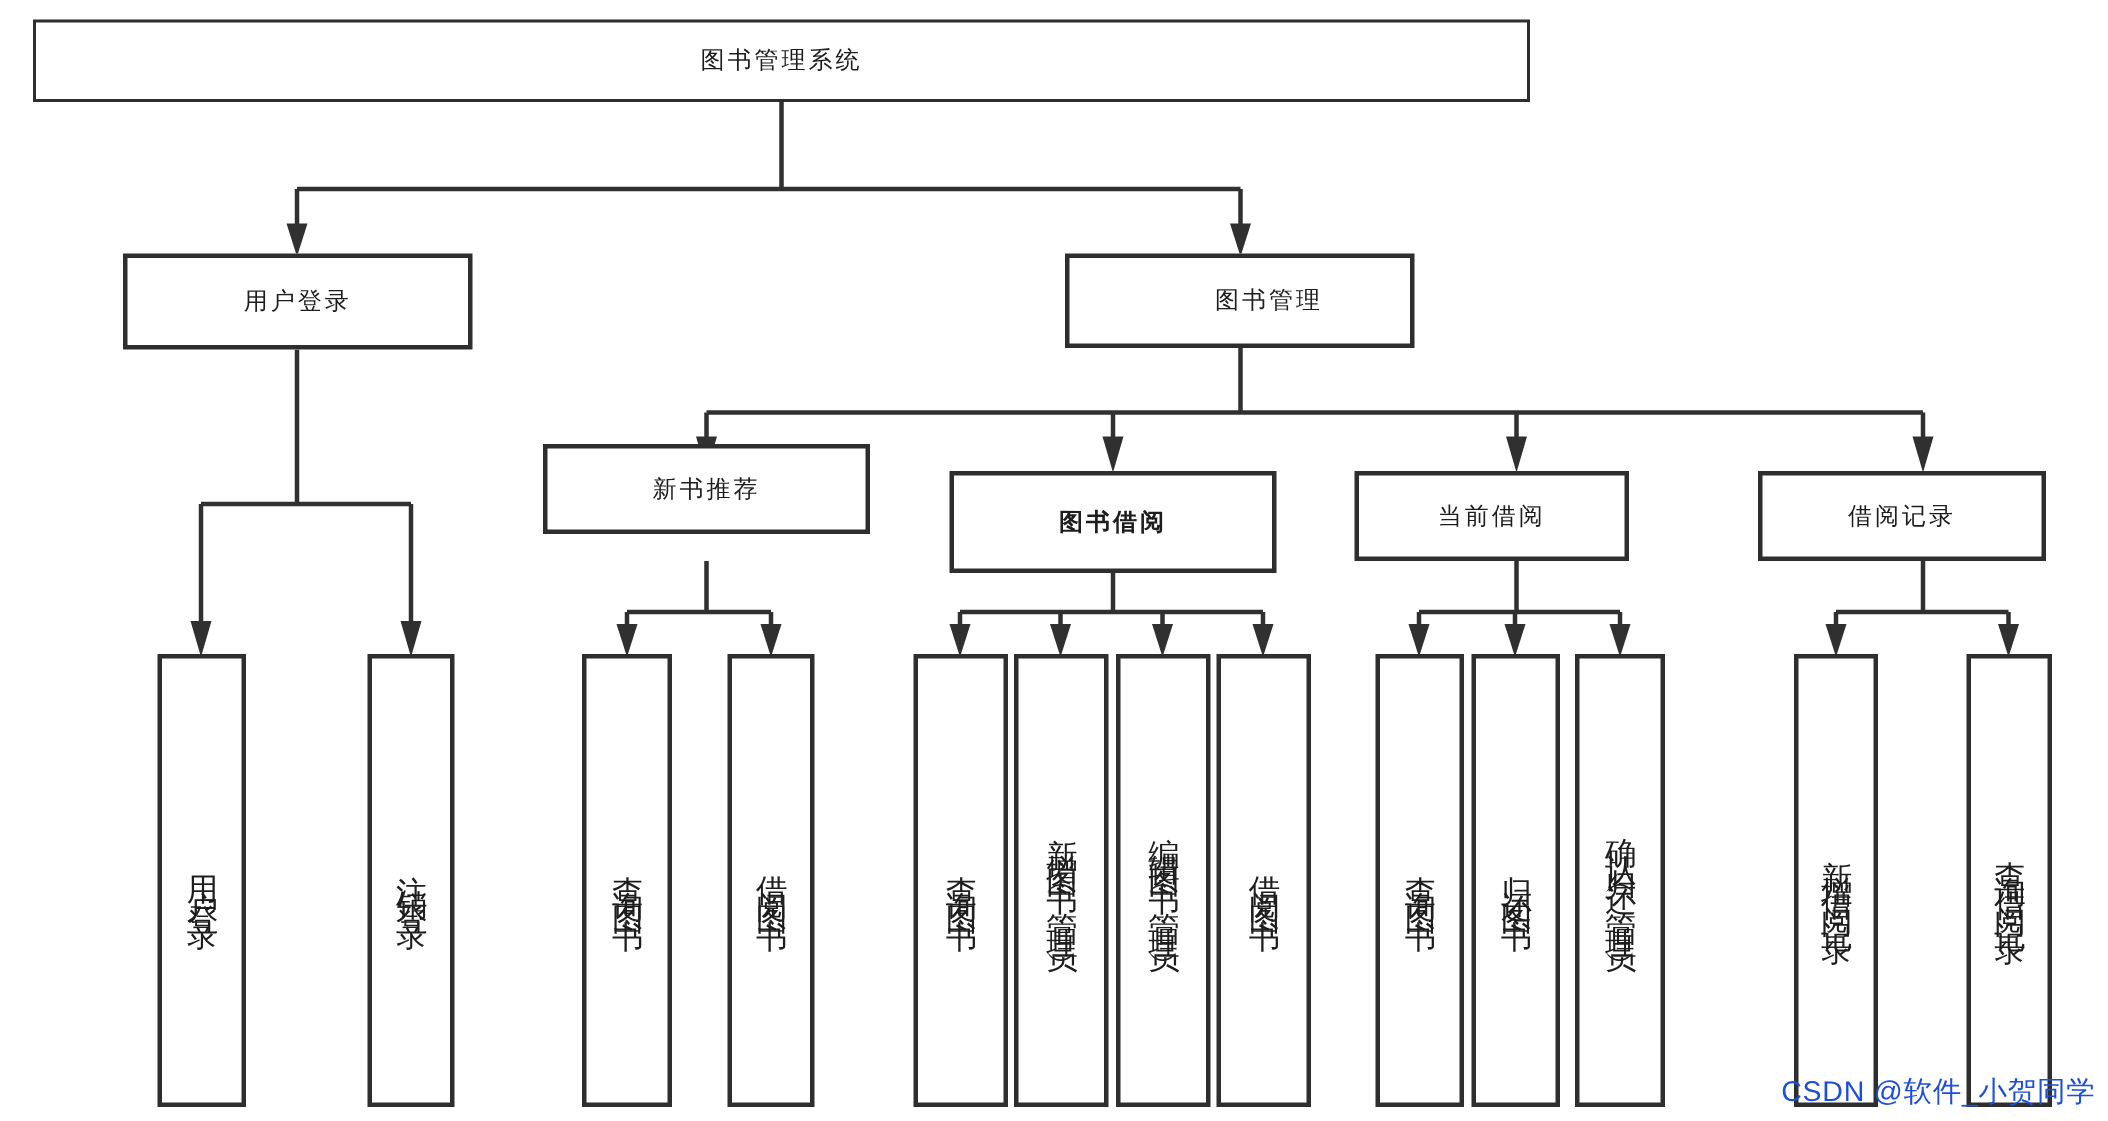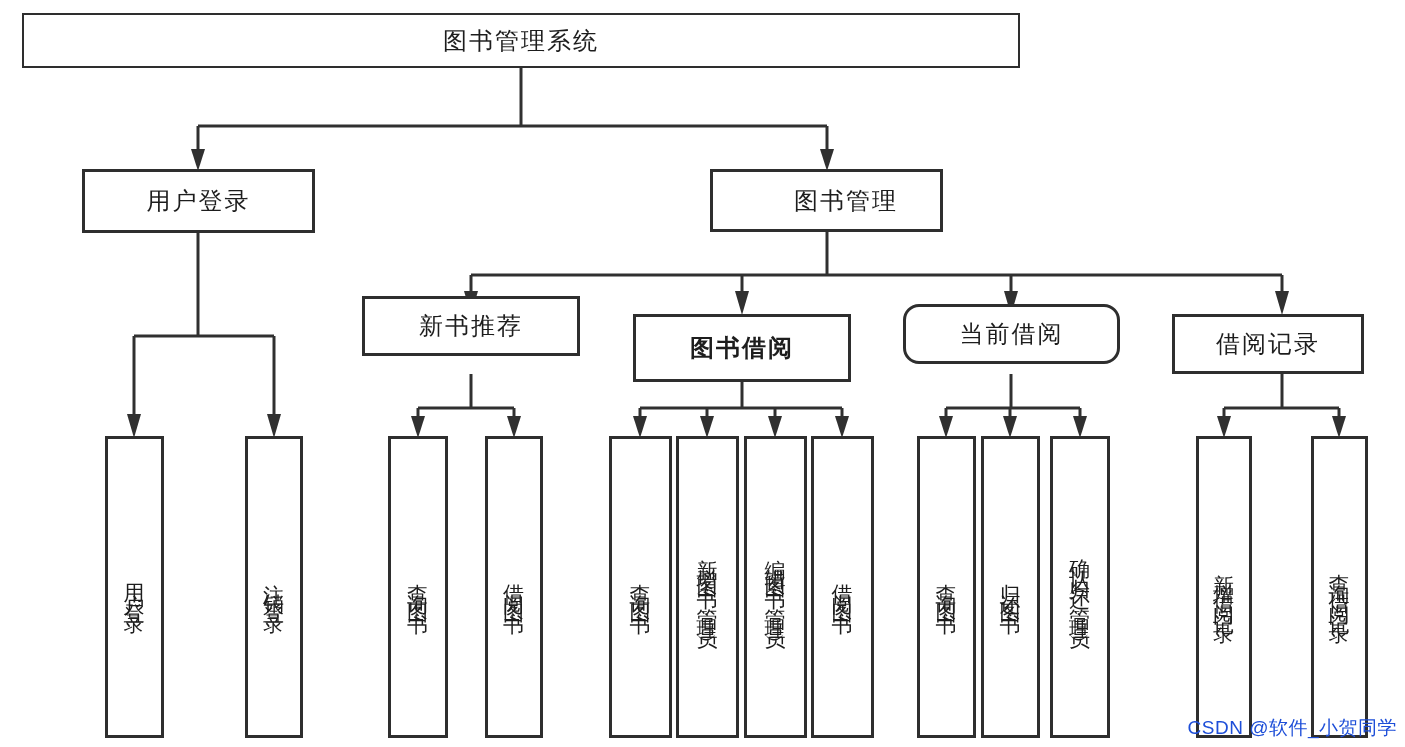--- a/index.html
+++ b/index.html
@@ -15,21 +15,21 @@
     position:absolute;
     box-sizing:border-box;
     background:#ffffff;
     border:3px solid #2e2e2e;
     color:#1d1d1d;
     display:flex;
     align-items:center;
     justify-content:center;
     text-align:center;
   }
-  .h{font-size:24px;letter-spacing:2px;white-space:nowrap;}
+  .h{font-size:16px;letter-spacing:2px;white-space:nowrap;}
   .root{border-width:2.5px;}
   .v{
     writing-mode:vertical-rl;
     text-orientation:mixed;
     font-size:21px;
     letter-spacing:10px;
     line-height:1;
   }
   .watermark{
     position:absolute;
@@ -121,21 +121,21 @@
     </g>
   </svg>
 
   <div class="node h root" style="left:22px;top:13px;width:998px;height:55px;">图书管理系统</div>
 
   <div class="node h" style="left:82px;top:169px;width:233px;height:64px;">用户登录</div>
   <div class="node h" style="left:710px;top:169px;width:233px;height:63px;padding-left:39px;">图书管理</div>
 
   <div class="node h" style="left:362px;top:296px;width:218px;height:60px;">新书推荐</div>
   <div class="node h" style="left:633px;top:314px;width:218px;height:68px;font-weight:bold;">图书借阅</div>
-  <div class="node h" style="left:903px;top:304px;width:217px;height:60px;border-radius:16px;">当前借阅</div>
+  <div class="node h" style="left:903px;top:314px;width:183px;height:60px;">当前借阅</div>
   <div class="node h" style="left:1172px;top:314px;width:192px;height:60px;">借阅记录</div>
 
   <div class="node v" style="left:105px;top:436px;width:59px;height:302px;">用户登录</div>
   <div class="node v" style="left:245px;top:436px;width:58px;height:302px;">注销登录</div>
 
   <div class="node v" style="left:388px;top:436px;width:60px;height:302px;">查询图书</div>
   <div class="node v" style="left:485px;top:436px;width:58px;height:302px;">借阅图书</div>
 
   <div class="node v" style="left:609px;top:436px;width:63px;height:302px;">查询图书</div>
   <div class="node v" style="left:676px;top:436px;width:63px;height:302px;">新增图书（管理员）</div>

